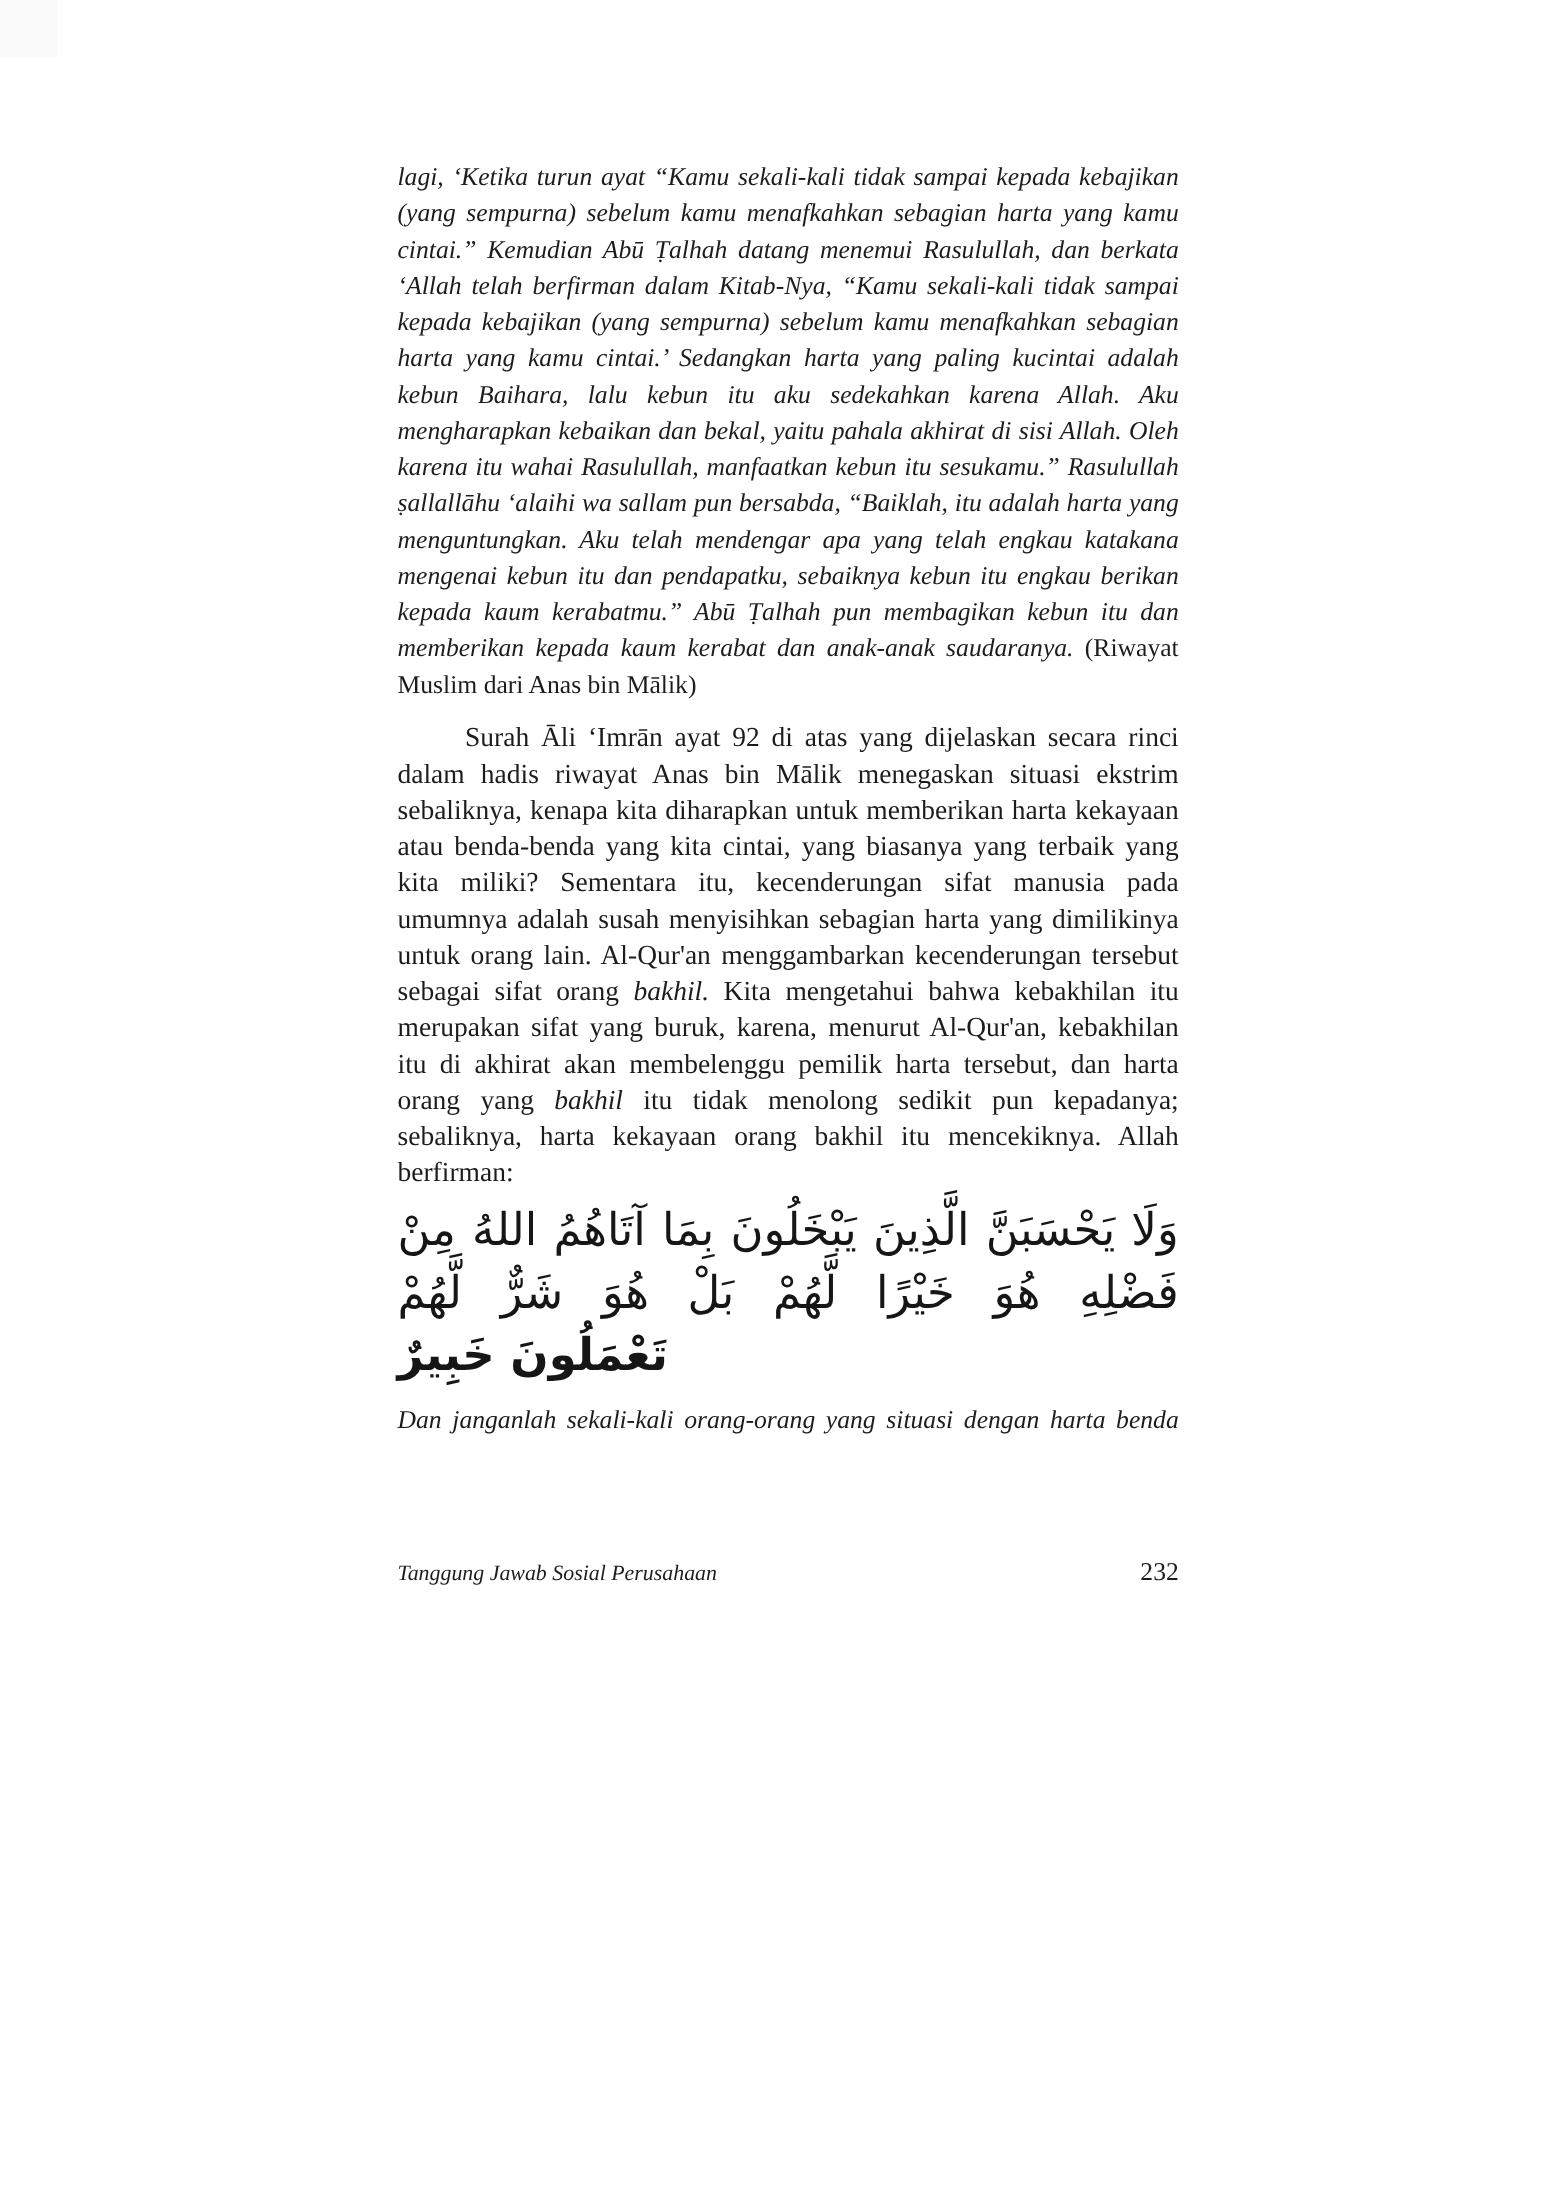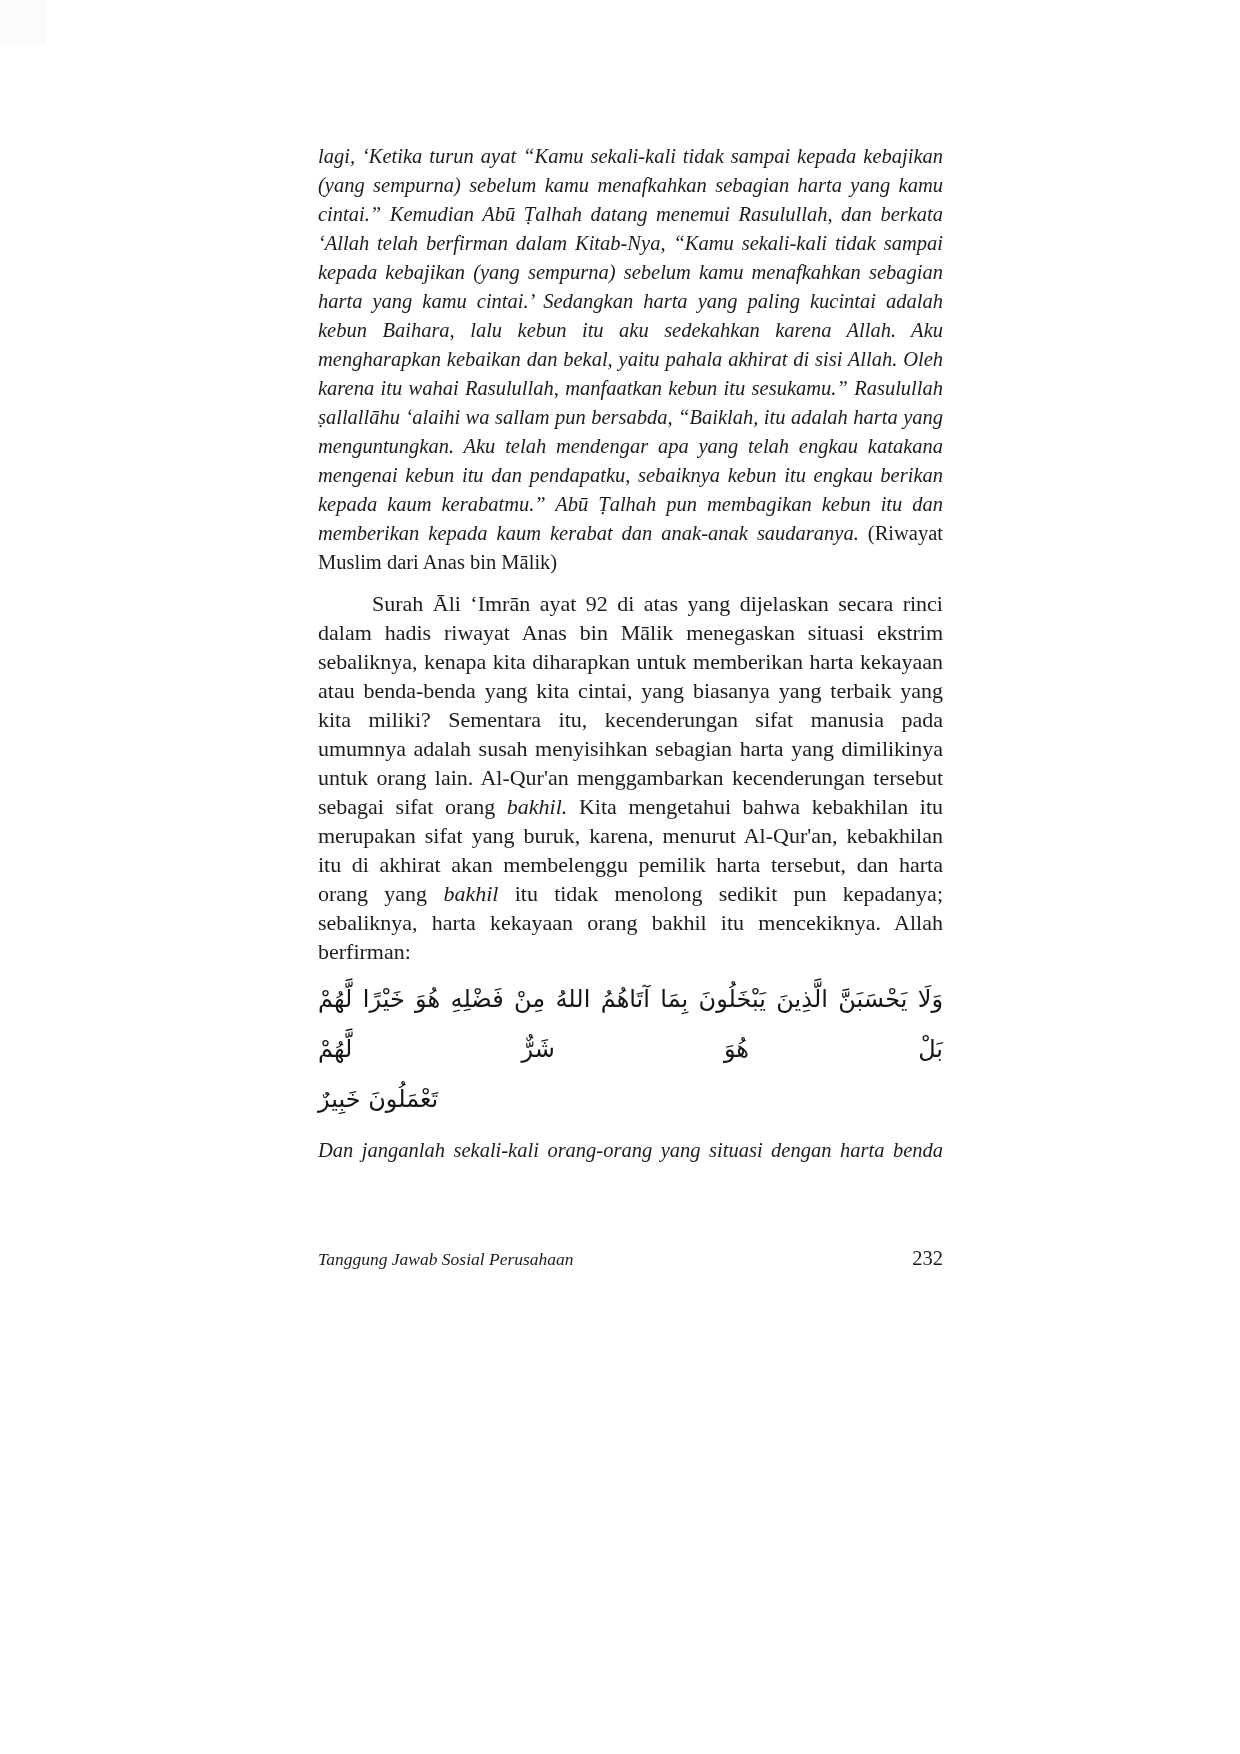--- a/index.html
+++ b/index.html
@@ -24,21 +24,21 @@
     position: absolute;
     left: 0;
     top: 0;
     width: 46px;
     height: 46px;
     background: #fbfbfb;
   }
   .content {
     position: absolute;
     left: 318px;
-    top: 142px;
+    top: 128px;
     width: 625px;
   }
   .quote {
     margin: 0;
     font-size: 20.5px;
     line-height: 29px;
     text-align: justify;
     font-style: italic;
   }
   .run-italic { font-style: italic; }
@@ -47,31 +47,32 @@
     margin: 12px 0 0 0;
     font-size: 22px;
     line-height: 29px;
     text-align: justify;
     text-indent: 54px;
   }
   .quran {
     direction: rtl;
     margin-top: 8px;
     font-family: "DejaVu Sans", sans-serif;
-    font-size: 24px;
+    font-size: 36px;
     line-height: 50px;
     color: #161616;
   }
   .quran .vline {
     text-align: justify;
     text-align-last: justify;
   }
   .quran .vline.last {
     text-align: left;
     text-align-last: left;
+    font-weight: bold;
   }
   .translation {
     margin: 12px 0 0 0;
     font-style: italic;
     font-size: 20.5px;
     line-height: 29px;
     text-align: justify;
     text-align-last: justify;
   }
   .footer {

